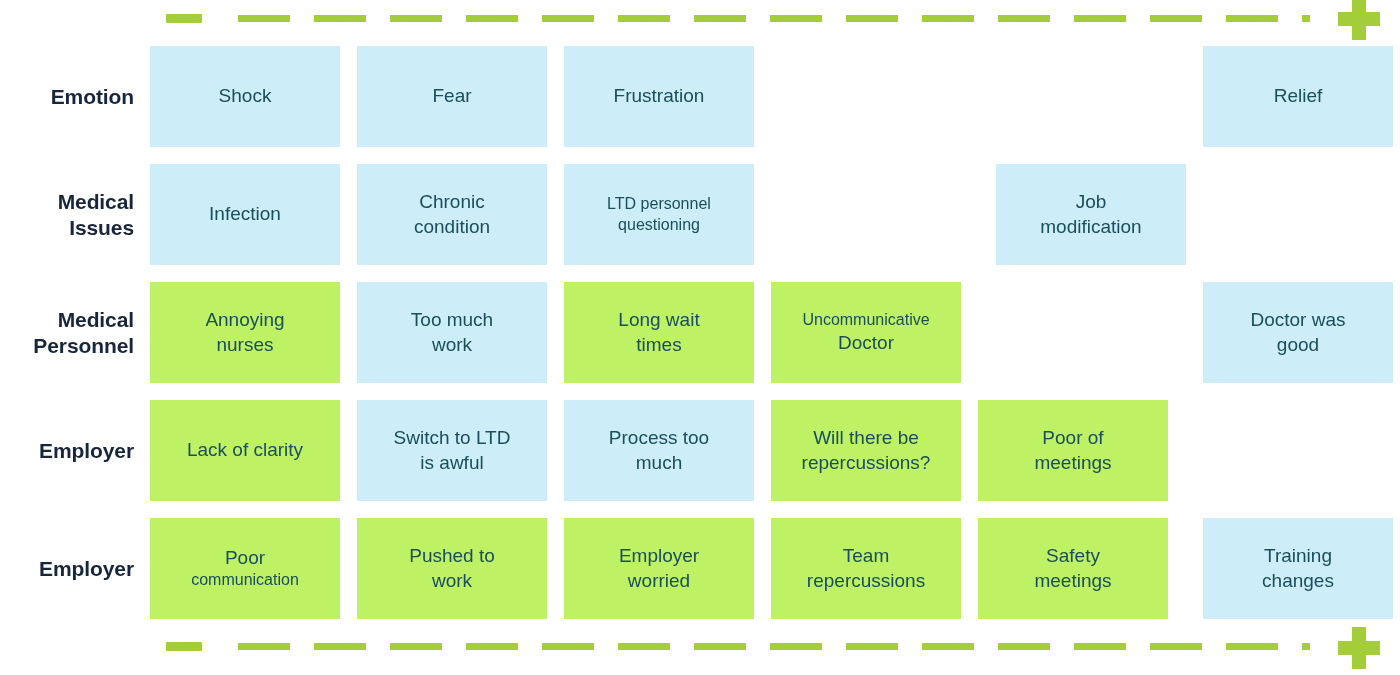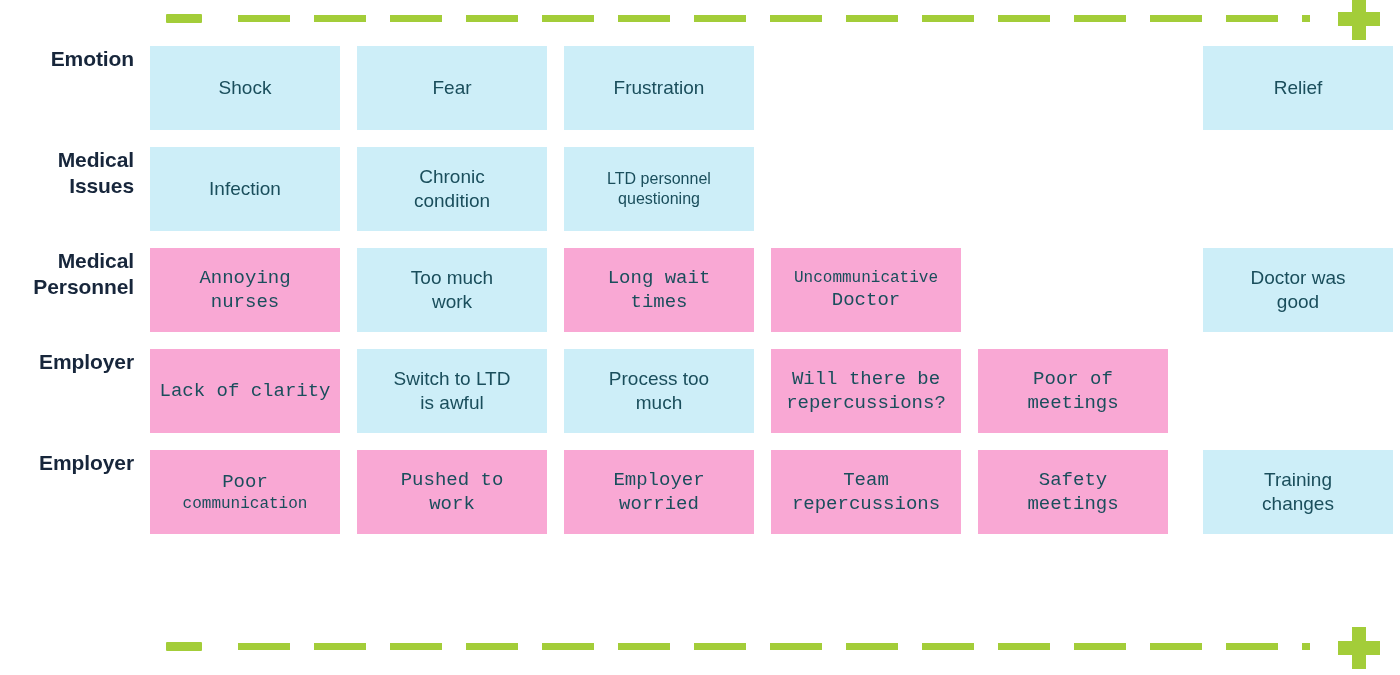--- a/index.html
+++ b/index.html
@@ -78,21 +78,21 @@
 
   
   .matrix {
     position: absolute;
     left: 0;
     top: 46px;
     width: 1400px;
   }
   .matrix-row {
     display: flex;
-    align-items: flex-start;
+    align-items: center;
     margin-bottom: 17px;
   }
   .matrix-row:last-child { margin-bottom: 16px; }
 
   .row-label {
     width: 150px;
     flex: 0 0 150px;
     display: flex;
     align-items: center;
     justify-content: flex-end;
@@ -107,35 +107,35 @@
   }
 
   .cells {
     flex: 1 1 auto;
     display: flex;
   }
 
   .cell {
     width: 190px;
     flex: 0 0 190px;
-    height: 84px;
+    height: 101px;
     margin-right: 17px;
     box-sizing: border-box;
     display: flex;
     flex-direction: column;
     align-items: center;
     justify-content: center;
     text-align: center;
     color: #1a4e5c;
     font-size: 21px;
     line-height: 1.28;
     padding: 4px 6px;
   }
   .cell.light { background: #cdeef8; }
-  .cell.dark  { background: #f9a8d4; font-family: Liberation Mono, monospace; }
+  .cell.dark  { background: #bef264; }
   .cell.empty { background: transparent; }
 
   
   .cell.col6 {
     margin-left: 18px;
     margin-right: 0;
     width: 190px;
     flex: 0 0 190px;
   }
 
@@ -183,20 +183,24 @@
         </div>
         <div class="cell light">
           <span class="line md">Chronic</span>
           <span class="line md">condition</span>
         </div>
         <div class="cell light">
           <span class="line sm">LTD personnel</span>
           <span class="line sm">questioning</span>
         </div>
         <div class="cell empty"></div>
+        <div class="cell light col6">
+          <span class="line md">Job</span>
+          <span class="line md">modification</span>
+        </div>
       </div>
     </div>
     <div class="matrix-row">
       <div class="row-label">Medical Personnel</div>
       <div class="cells">
         <div class="cell dark">
           <span class="line md">Annoying</span>
           <span class="line md">nurses</span>
         </div>
         <div class="cell light">

